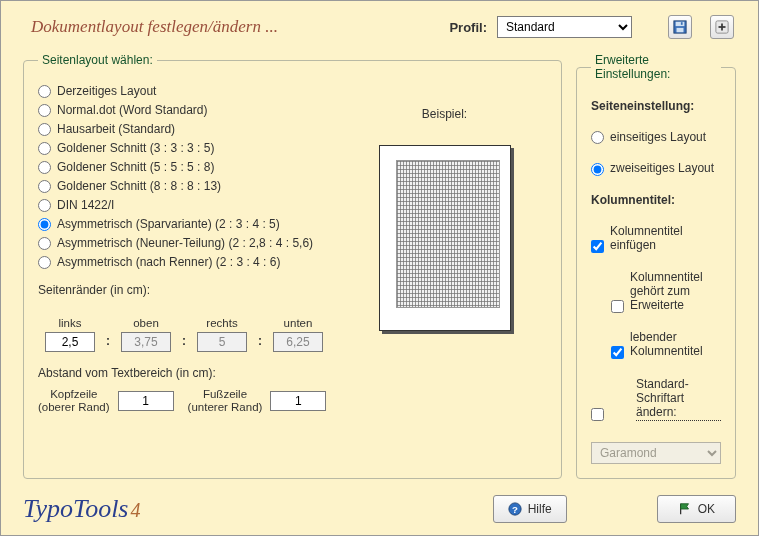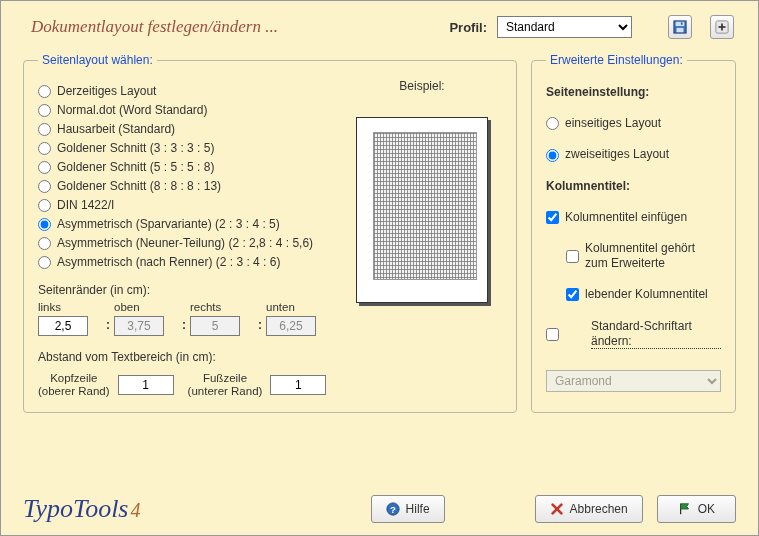--- a/index.html
+++ b/index.html
@@ -63,39 +63,39 @@
     border: 1px solid #b9b9a4;
     border-radius: 4px;
     padding: 12px 14px 14px 14px;
     margin: 0;
     position: relative;
     background: transparent;
   }
   fieldset.group > legend {
     font-size: 12px;
     padding: 0 4px;
-    color: #1d4ed8;
+    color: #14532d;
   }
   .left-panel { flex: 1; }
-  .right-panel { width: 205px; }
+  .right-panel { width: 160px; }
   .left-inner {
     display: flex;
     gap: 12px;
   }
   .radio-col { flex: 0 0 272px; }
   .radio-item {
     display: flex;
     align-items: center;
     gap: 6px;
     margin: 5px 0;
     cursor: pointer;
     white-space: nowrap;
   }
   .radio-item input { margin:0; }
-  .example-col { flex:1; padding-top:0; }
+  .example-col { flex:1; padding-top:0;margin-top:28px; }
   .example-label { text-align:center; margin-bottom:12px; }
   .preview-outer {
     width: 132px; height:186px;
     border: 1px solid #333;
     background:#fff;
     margin: 24px auto 0 auto;
     position:relative;
     box-shadow: 3px 3px 0 #555;
     padding: 14px 10px 22px 16px;
   }
@@ -106,34 +106,34 @@
       repeating-linear-gradient(#444 0 1px, transparent 1px 4px),
       repeating-linear-gradient(90deg,#444 0 1px, transparent 1px 3px);
     background-color:#e6e6e6;
     background-blend-mode:multiply;
     opacity:0.55;
   }
   .section-label { margin: 14px 0 4px 0; }
   .margins-row {
     display:flex; align-items:flex-end; gap:0;
   }
-  .margin-col { display:flex; flex-direction:column; align-items:flex-start; width:64px;}
+  .margin-col { display:flex; flex-direction:column; align-items:center; width:64px;margin-top:16px;}
   .margin-col label { font-size:11.5px; margin-bottom:3px; }
   .margin-col input {
     width:50px; height:20px; text-align:center;
     border:1px solid #7a7a7a; font-size:12px;
   }
   .margin-col input:disabled { background:#f1f1f1; color:#888; }
   .colon { padding: 0 4px 2px 4px; font-weight:bold; align-self:flex-end; margin-bottom:2px;}
   .hf-row { display:flex; align-items:center; gap:14px; margin-top:8px;}
   .hf-block { display:flex; align-items:center; gap:8px;}
   .hf-block .lbl { font-size:11.5px; text-align:center; line-height:1.15;}
   .hf-block input { width:56px; height:20px; text-align:center; border:1px solid #7a7a7a; font-size:12px;}
   .right-panel .sublabel { margin:6px 0 6px 0;font-weight:bold; }
-  .opt { display:flex; align-items:center; gap:6px; margin:17px 0; }
+  .opt { display:flex; align-items:flex-end; gap:6px; margin:17px 0; }
   .opt input { margin:1px 0 0 0; }
   .opt .txt { line-height:1.2; }
   .indent { margin-left:20px; }
   .font-select {
     width: 100%; height:22px;
     border:1px solid #999;
     background:#eee;
     color:#777;
     font-size:12px;
     padding-left:4px;
@@ -347,27 +347,20 @@
   </div>
   <div class="footer-spacer"></div>
   <div class="btn" style="margin-right:90px;">
     <svg viewBox="0 0 16 16">
         <circle cx="8" cy="8" r="7" fill="#2f6fc1" stroke="#1a3f70"></circle>
         <text x="8" y="12" text-anchor="middle" font-size="11" font-weight="bold" fill="#fff">?</text>
       </svg>
     <span>Hilfe</span>
   </div>
   <div class="footer-right">
-    <div class="btn">
-      <svg viewBox="0 0 16 16">
-          <line x1="3" y1="3" x2="13" y2="13" stroke="#c0392b" stroke-width="3" stroke-linecap="round"></line>
-          <line x1="13" y1="3" x2="3" y2="13" stroke="#c0392b" stroke-width="3" stroke-linecap="round"></line>
-        </svg>
-      <span>Abbrechen</span>
-    </div>
     <div class="btn" style="padding:0 20px;">
       <svg viewBox="0 0 16 16">
           <line x1="3" y1="2" x2="3" y2="14" stroke="#333" stroke-width="1.5"></line>
           <path d="M3 2 L12 2 L10 5 L12 8 L3 8 Z" fill="#2e8b3d" stroke="#1d5a26"></path>
         </svg>
       <span>OK</span>
     </div>
   </div>
 </div>
 

